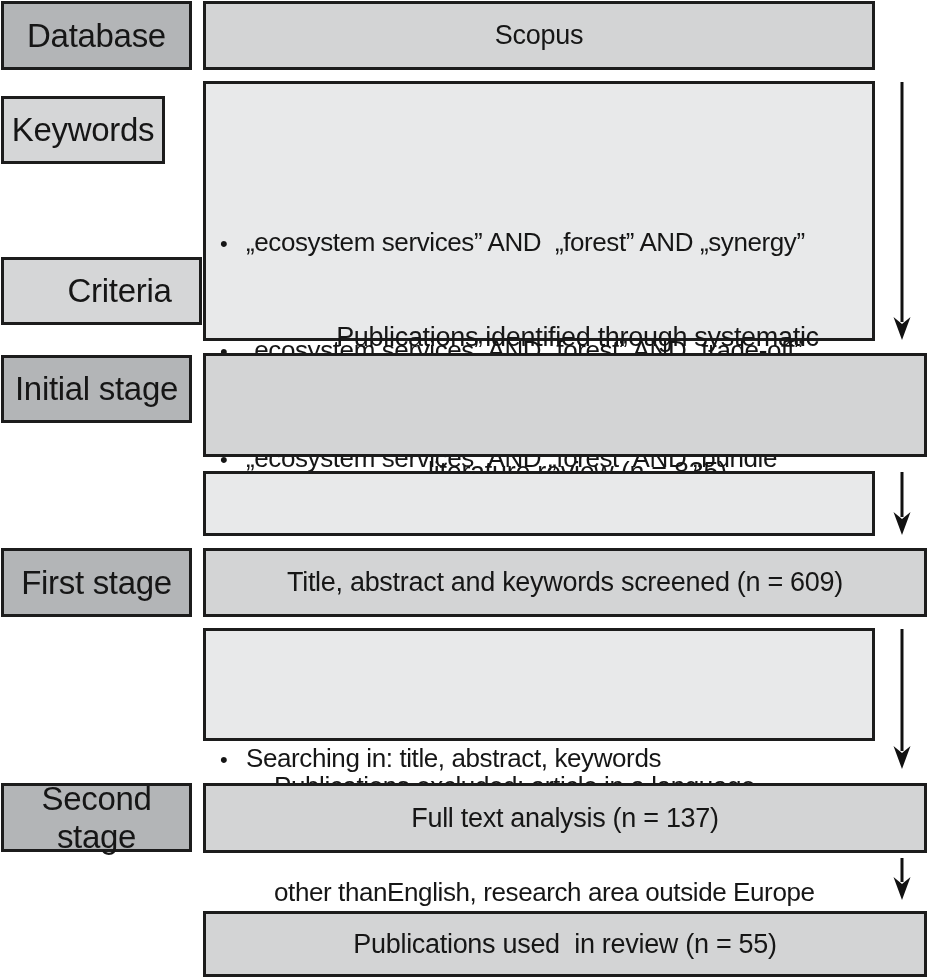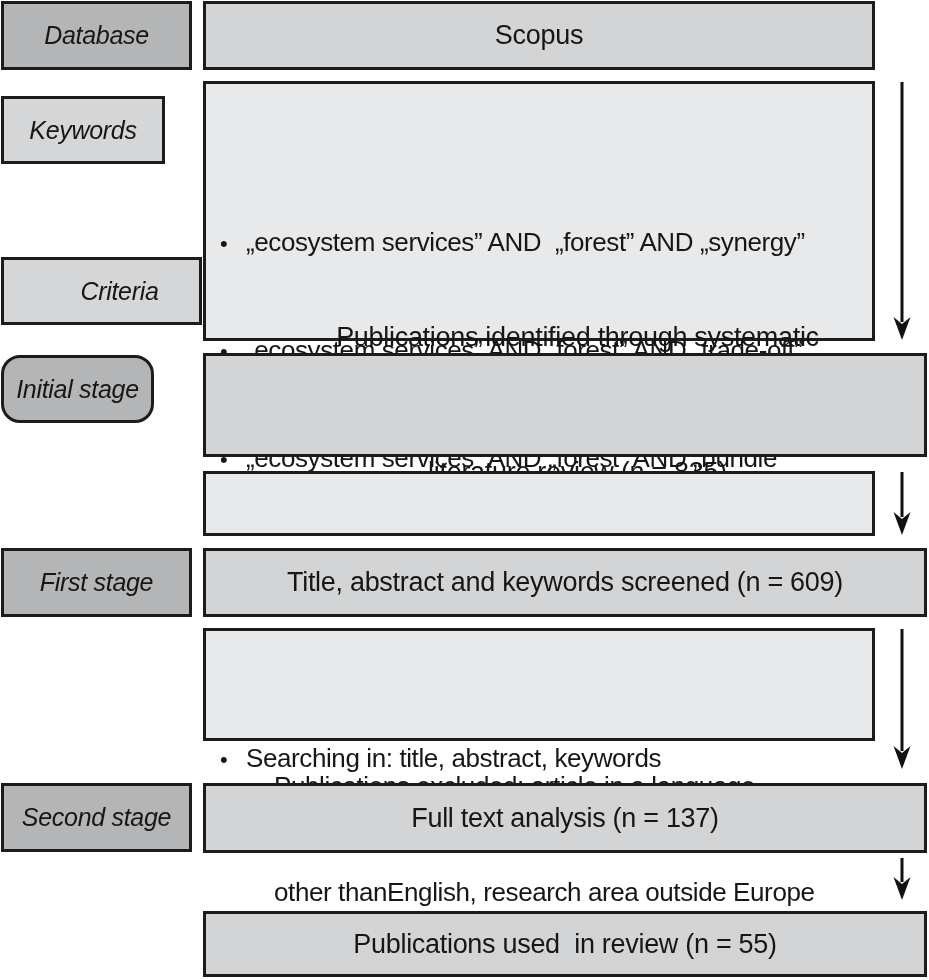--- a/index.html
+++ b/index.html
@@ -21,21 +21,21 @@
     display: flex;
     align-items: center;
     justify-content: center;
     text-align: center;
   }
   .stage-fill { background: #b3b5b7; }
   .info-fill  { background: #d5d6d7; }
   .flow-fill  { background: #d3d4d5; }
   .note-fill  { background: #e8e9ea; }
 
-  .label-text { font-size: 25px; letter-spacing: -0.3px; font-style: italic; }
+  .label-text { font-size: 33px; letter-spacing: -0.3px; }
   .flow-text  { font-size: 27px; letter-spacing: -0.3px; line-height: 45px; white-space: pre-wrap; }
   .note-text  { font-size: 26px; letter-spacing: -0.4px; white-space: pre-wrap; }
 
   .bullet-row { display: flex; align-items: baseline; }
   .dot-cell   { flex: 0 0 26px; text-align: left; font-size: 22px; }
   .kw-area    { padding: 12px 6px 0 14px; }
   .kw-area .bullet-row { line-height: 44px; }
   .kw-spacer  { height: 22px; }
   .lang-area  { padding: 10px 6px 0 14px; }
   .lang-area .bullet-row { line-height: 42px; }
@@ -86,21 +86,21 @@
   </div>
   <div class="box info-fill center label-text" style="left:1px; top:257px; width:201px; height:68px;padding-left:36px;">
     <span>Criteria</span>
   </div>
 
   <svg class="arrow" style="left:890px; top:82px;" width="24" height="258" viewBox="0 0 24 258">
     <line x1="12" y1="0" x2="12" y2="240" stroke="#111111" stroke-width="3"></line>
     <path d="M12 258 L3.5 235 L12 242 L20.5 235 Z" fill="#111111"></path>
   </svg>
 
-  <div class="box stage-fill center label-text" style="left:1px; top:355px; width:153px; height:68px;border-radius:19px;">
+  <div class="box stage-fill center label-text" style="left:1px; top:355px; width:191px; height:68px;">
     <span>Initial stage</span>
   </div>
   <div class="box flow-fill center flow-text" style="left:203px; top:353px; width:724px; height:104px;padding-left:25px;">
     <div>
       <div>Publications identified through systematic</div>
       <div>literature review (n = 835)</div>
     </div>
   </div>
 
   <div class="box note-fill note-text" style="left:203px; top:471px; width:672px; height:65px;">

